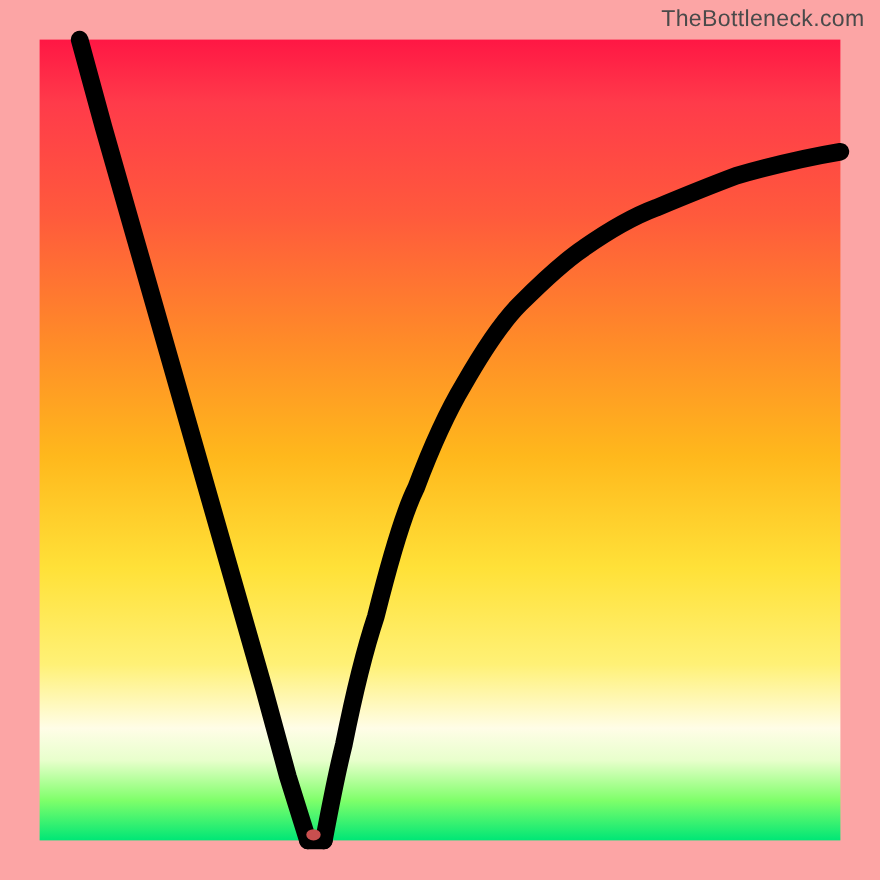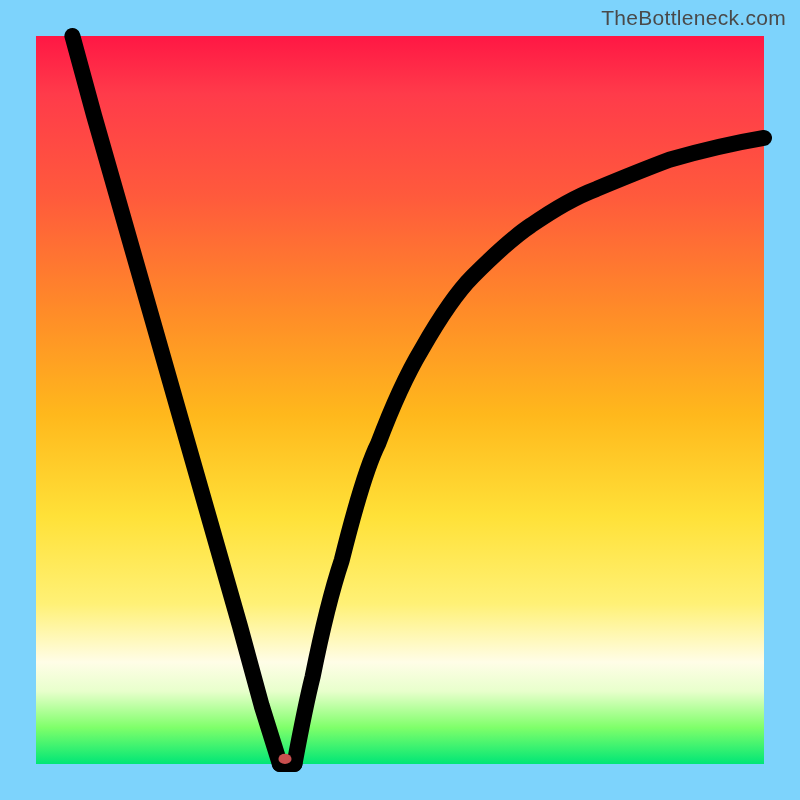--- a/index.html
+++ b/index.html
@@ -8,21 +8,21 @@
     width: 800px;
     height: 800px;
     background: #000;
     overflow: hidden;
     font-family: Arial, Helvetica, sans-serif;
   }
   .frame {
     position: relative;
     width: 800px;
     height: 800px;
-    background: #7dd3fc;
+    background: #fca5a5;
   }
   .plot-area {
     position: absolute;
     left: 36px;
     top: 36px;
     width: 728px;
     height: 728px;
     
     background: linear-gradient(
       to bottom,

